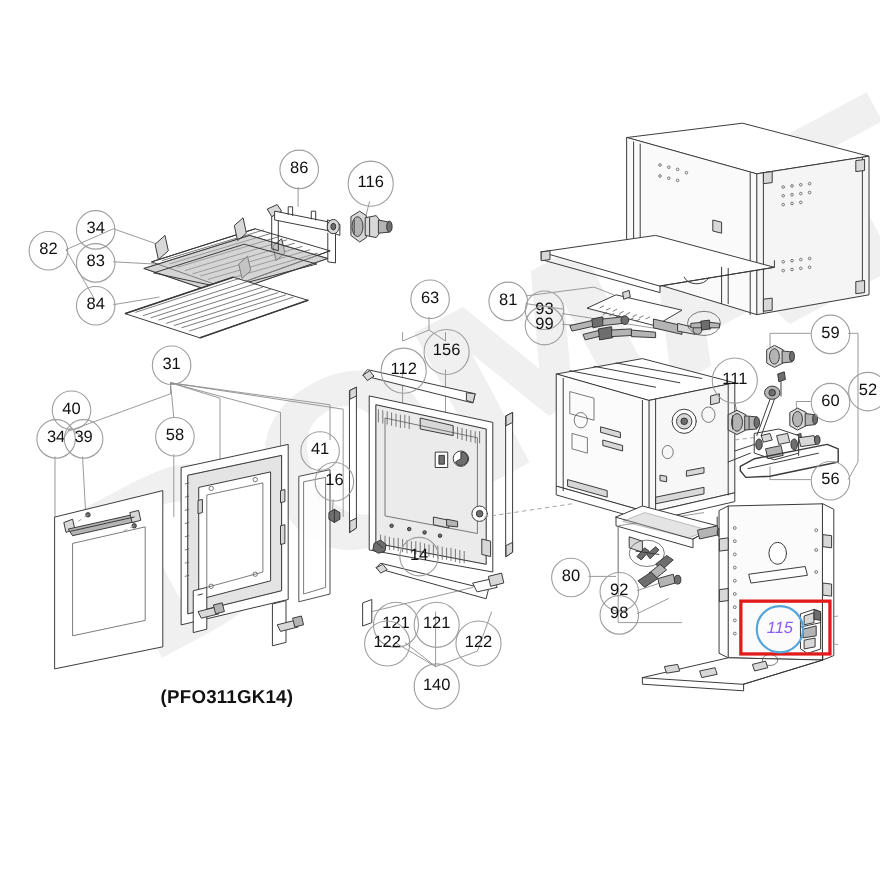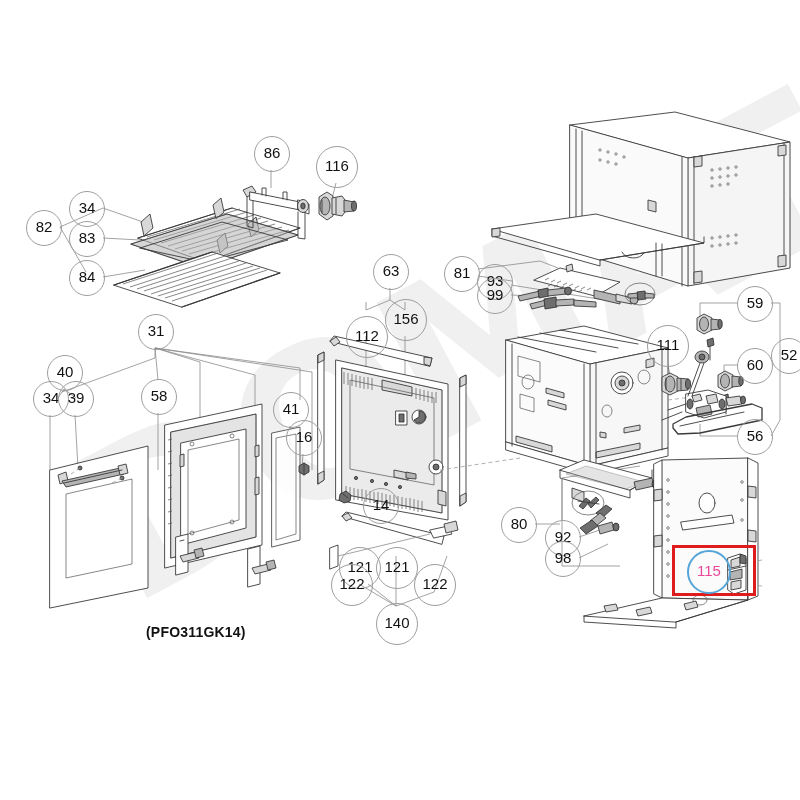--- a/index.html
+++ b/index.html
@@ -55,36 +55,37 @@
     font-size:15px;
     line-height:32px;
     text-align:center;
     z-index:4;
     font-family:"Liberation Sans","DejaVu Sans",sans-serif;
     user-select:none;
   }
   .callout.wide{width:40px;height:40px;margin-left:-20px;margin-top:-20px;line-height:38px;}
   .callout.hl{
     border:2px solid #6d28d9;
-    color:#ec4899;
+    color:#8b5cf6;
     background:transparent;
+    font-style:italic;
   }
   
   #highlight-box{
     position:absolute;
     border:3px solid #e01b1b;
     background:transparent;
     z-index:3;
     box-sizing:border-box;
   }
   
   #model-label{
     position:absolute;
     color:#111111;
-    font-size:14px;
+    font-size:17px;
     font-weight:700;
     letter-spacing:.2px;
     z-index:4;
     white-space:nowrap;
     font-family:"Liberation Sans","DejaVu Sans",sans-serif;
   }
 </style>
 </head>
 <body>
 

